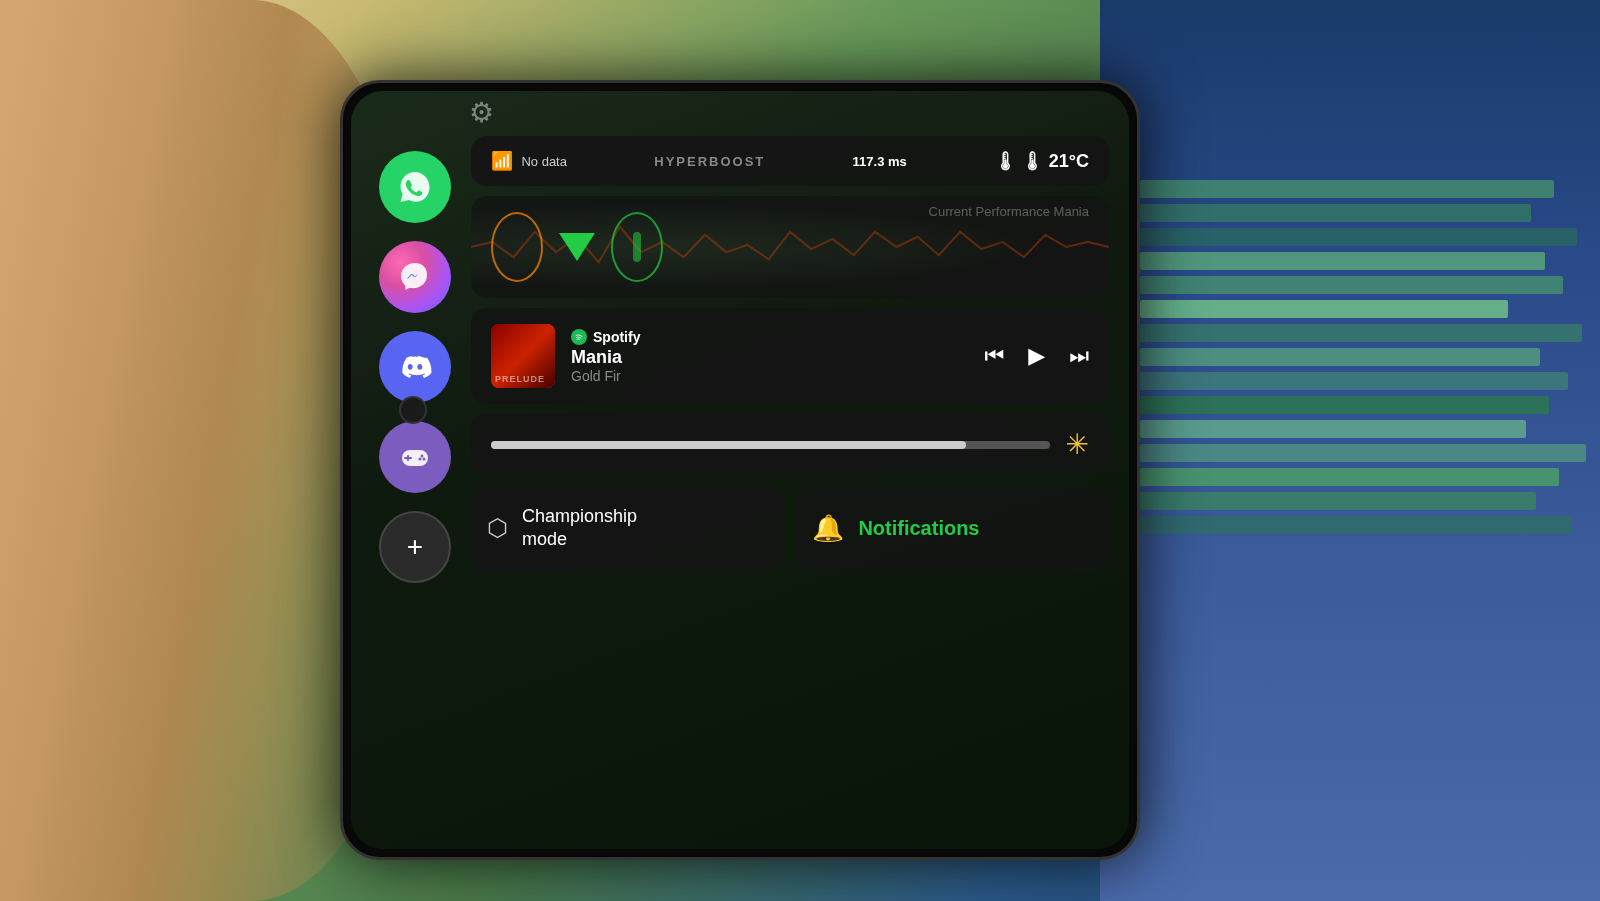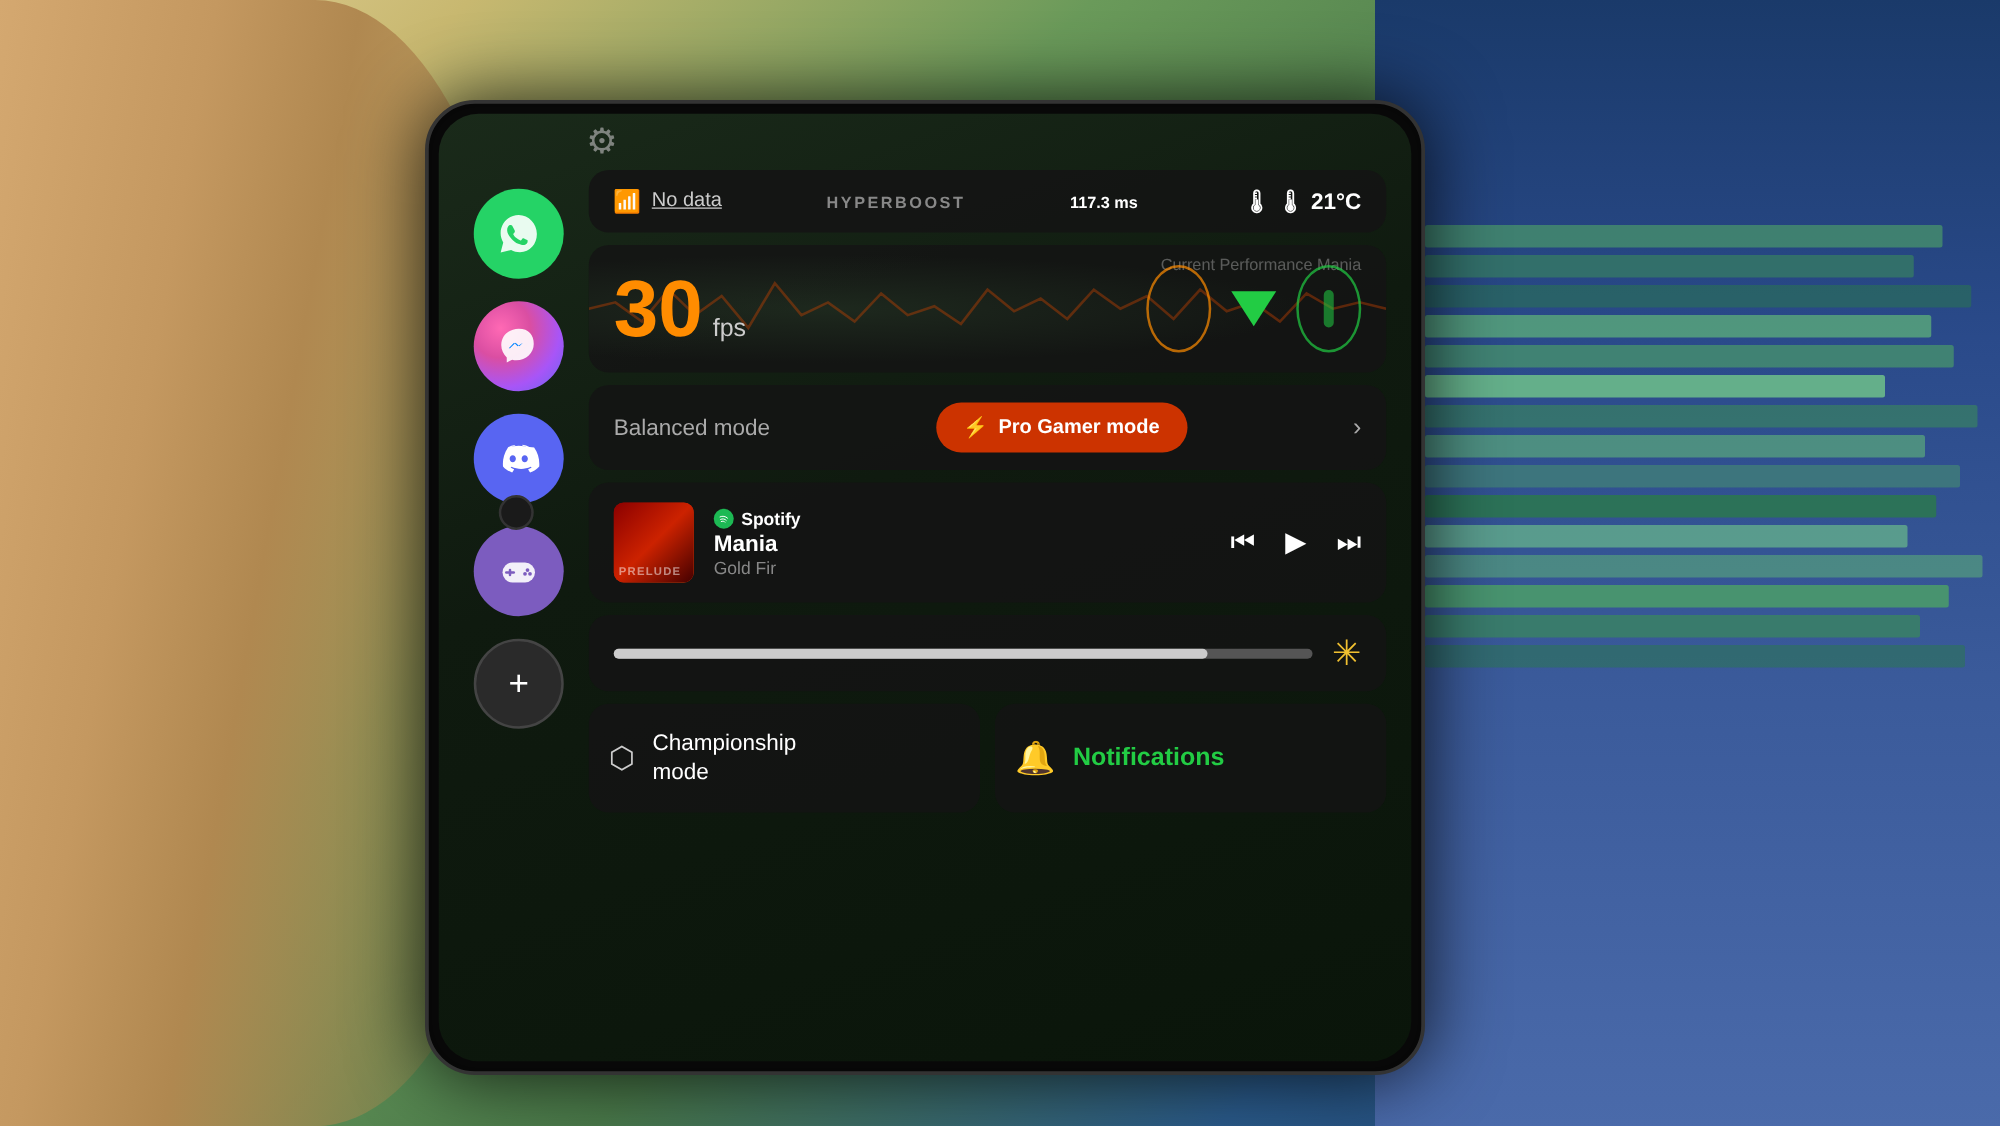--- a/index.html
+++ b/index.html
@@ -488,22 +488,21 @@
 
     
     .fps-bg-blur {
       position: absolute;
       inset: 0;
       background: radial-gradient(ellipse at 30% 50%, rgba(40,60,40,0.5) 0%, transparent 60%);
     }
 
     .no-data-text {
       color: #ccc;
-      font-size: 16px;
-      text-decoration: underline;
+      font-size: 13px;
     }
 
     .wifi-icon {
       color: #ccc;
       font-size: 18px;
     }
   </style>
 </head>
 <body>
 
@@ -594,48 +593,36 @@
         <span class="temp">🌡 <span>🌡 21°C</span></span>
       </div>
 
       <div class="fps-panel">
         <div class="fps-bg-blur"></div>
 
         <svg class="waveform-svg" viewBox="0 0 600 100" preserveAspectRatio="none">
           <polyline points="0,50 20,45 40,60 60,35 80,55 100,40 120,65 140,30 160,55 180,45 200,60 220,38 240,55 260,48 280,62 300,35 320,52 340,42 360,58 380,35 400,50 420,40 440,58 460,35 480,52 500,45 520,60 540,38 560,50 580,45 600,50" stroke="#cc4400" stroke-width="2" fill="none" opacity="0.8"></polyline>
         </svg>
 
-        <div class="fps-value-section">
-          <span class="fps-number">30</span>
-          <span class="fps-label">fps</span>
-        </div>
 
         <div class="fps-controls">
 
           <div class="dial-left">
           </div>
 
           <div class="triangle-down"></div>
 
           <div class="dial-right">
             <div style="width:8px; height:30px; background:#22cc44; border-radius:4px; opacity:0.8;"></div>
           </div>
         </div>
 
         <div class="perf-load-text">Current Performance Mania</div>
       </div>
 
-      <div class="mode-bar">
-        <span class="balanced-mode">Balanced mode</span>
-        <div class="pro-gamer-btn">
-          <span>⚡</span>
-          <span>Pro Gamer mode</span>
-        </div>
-        <span class="arrow-right">›</span>
-      </div>
 
       <div class="music-player">
 
         <div class="album-art">
           <div style="position:absolute;inset:0;background:linear-gradient(135deg,#8B0000,#cc2200,#440000);"></div>
           <span class="album-art-text" style="position:relative;z-index:1;text-align:center;">PRELUDE</span>
         </div>
 
         <div class="music-info">
           <div class="spotify-header">

